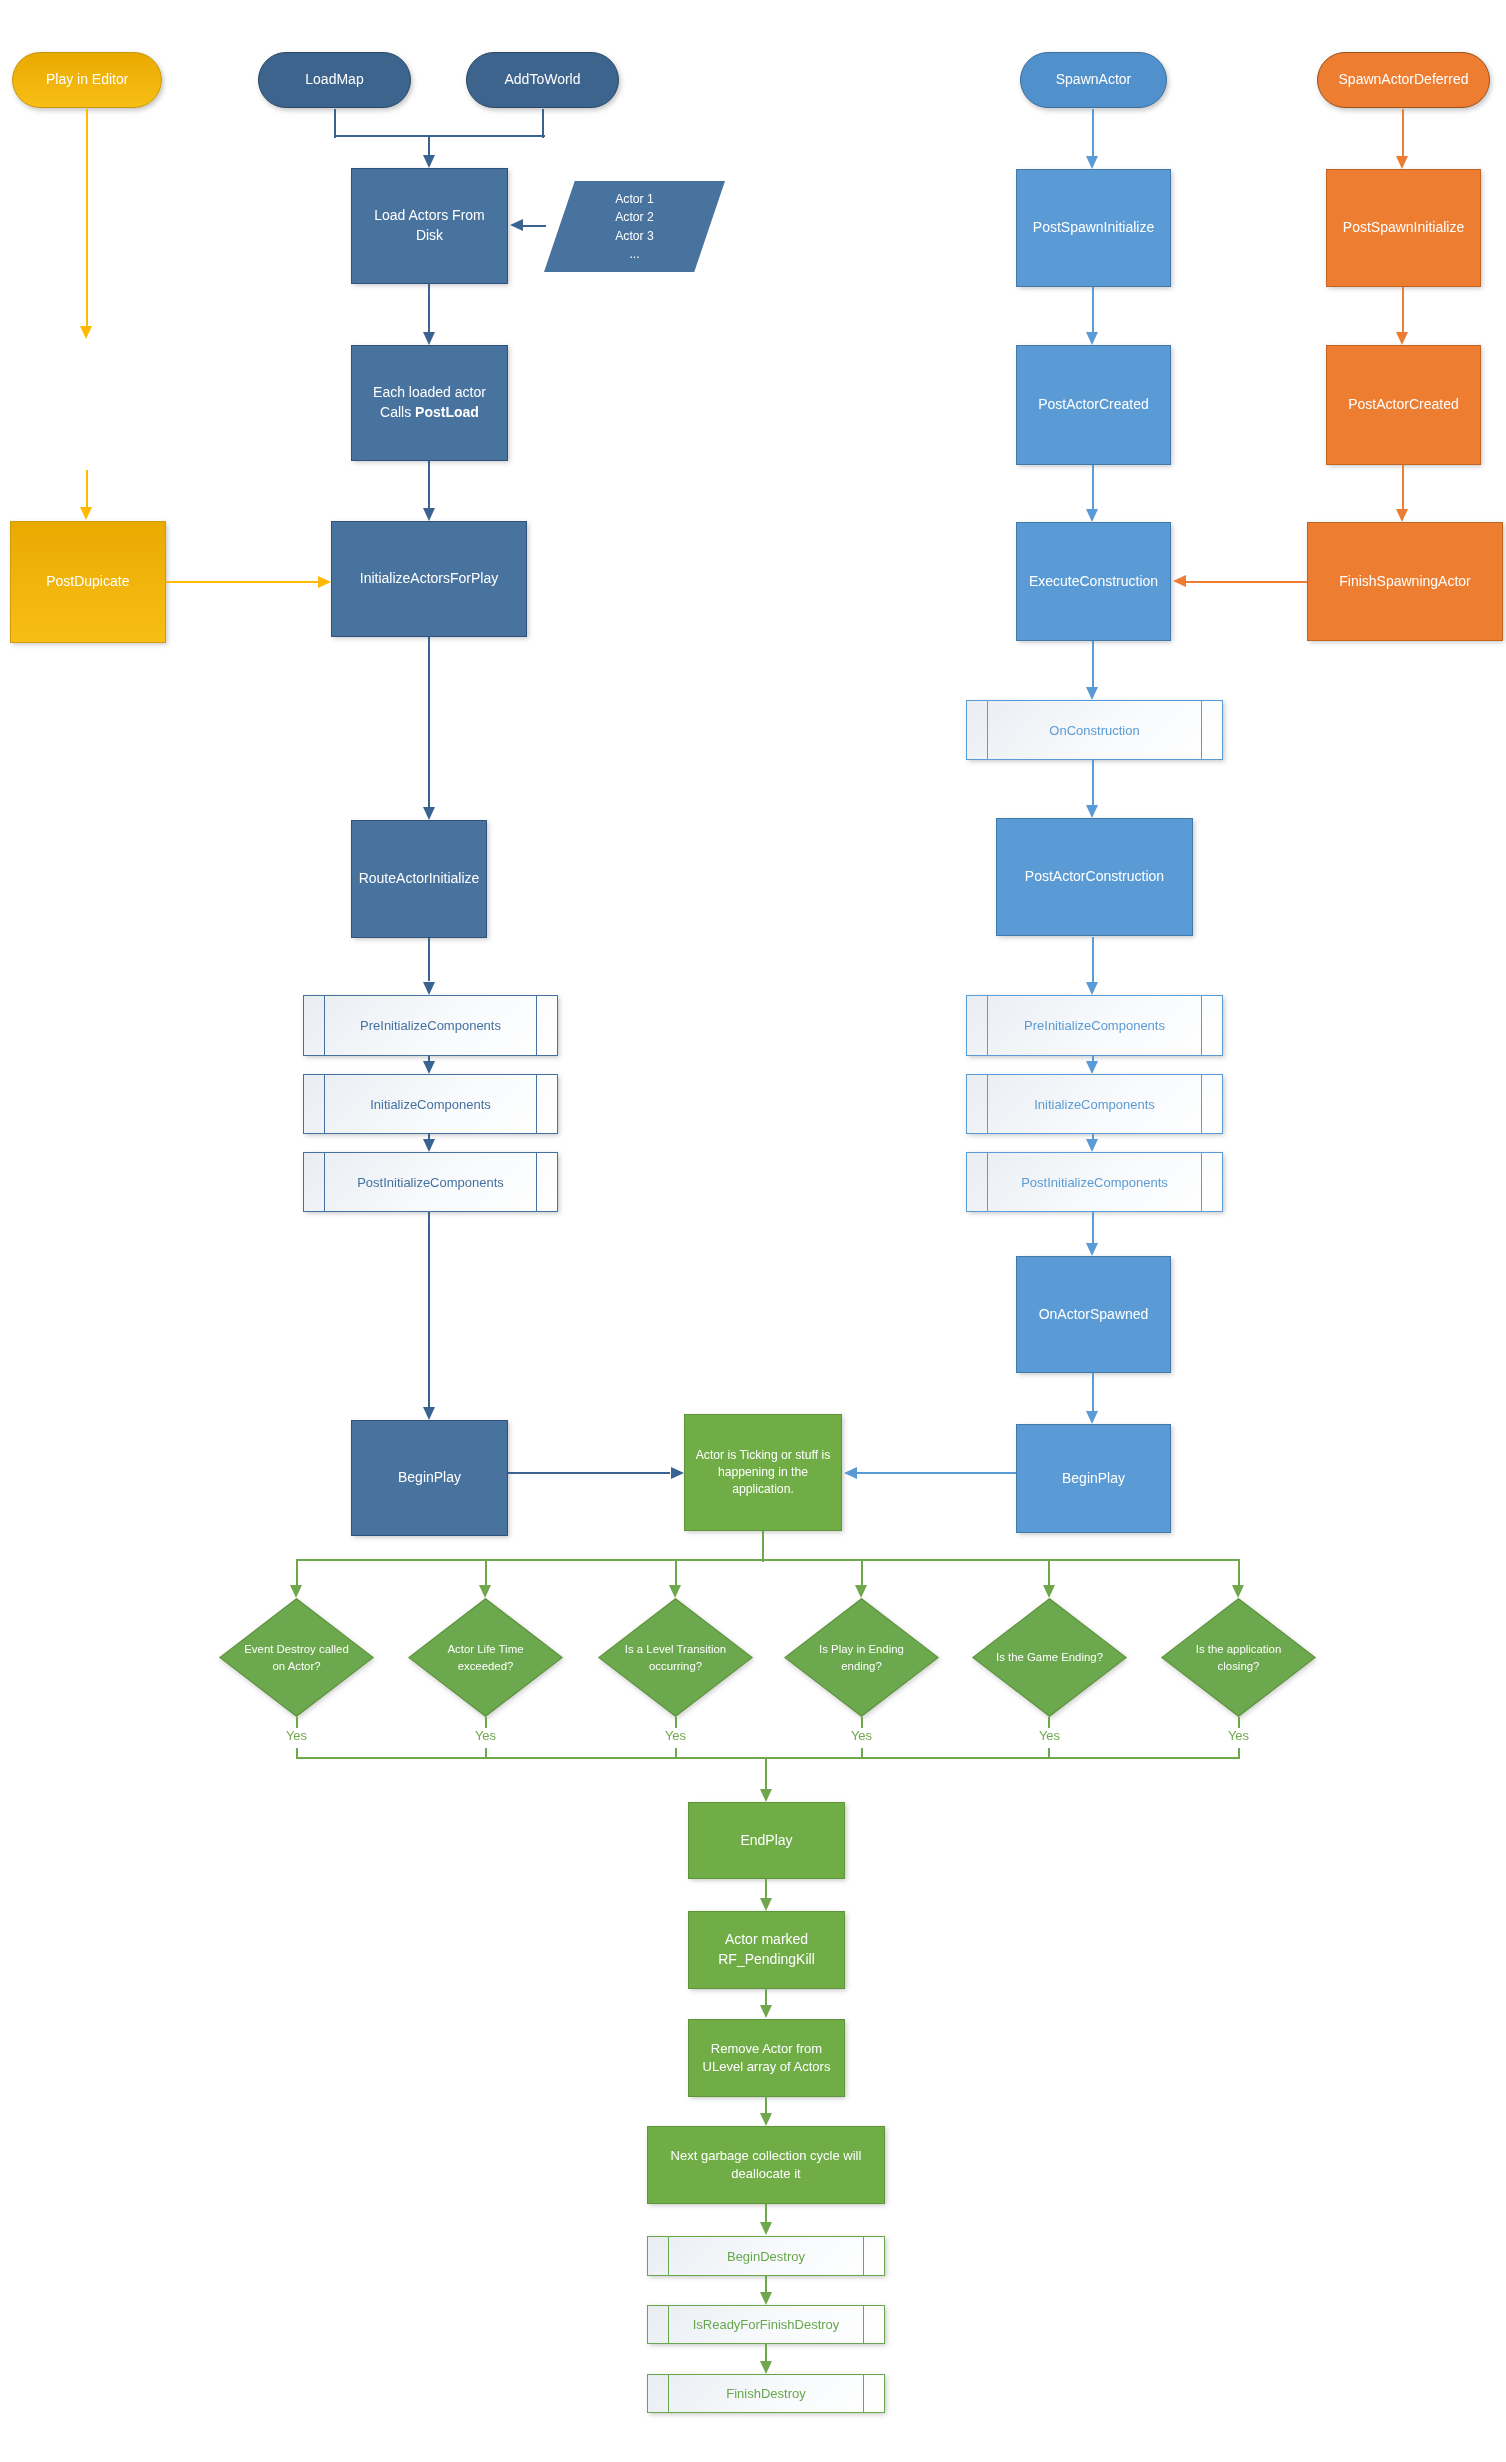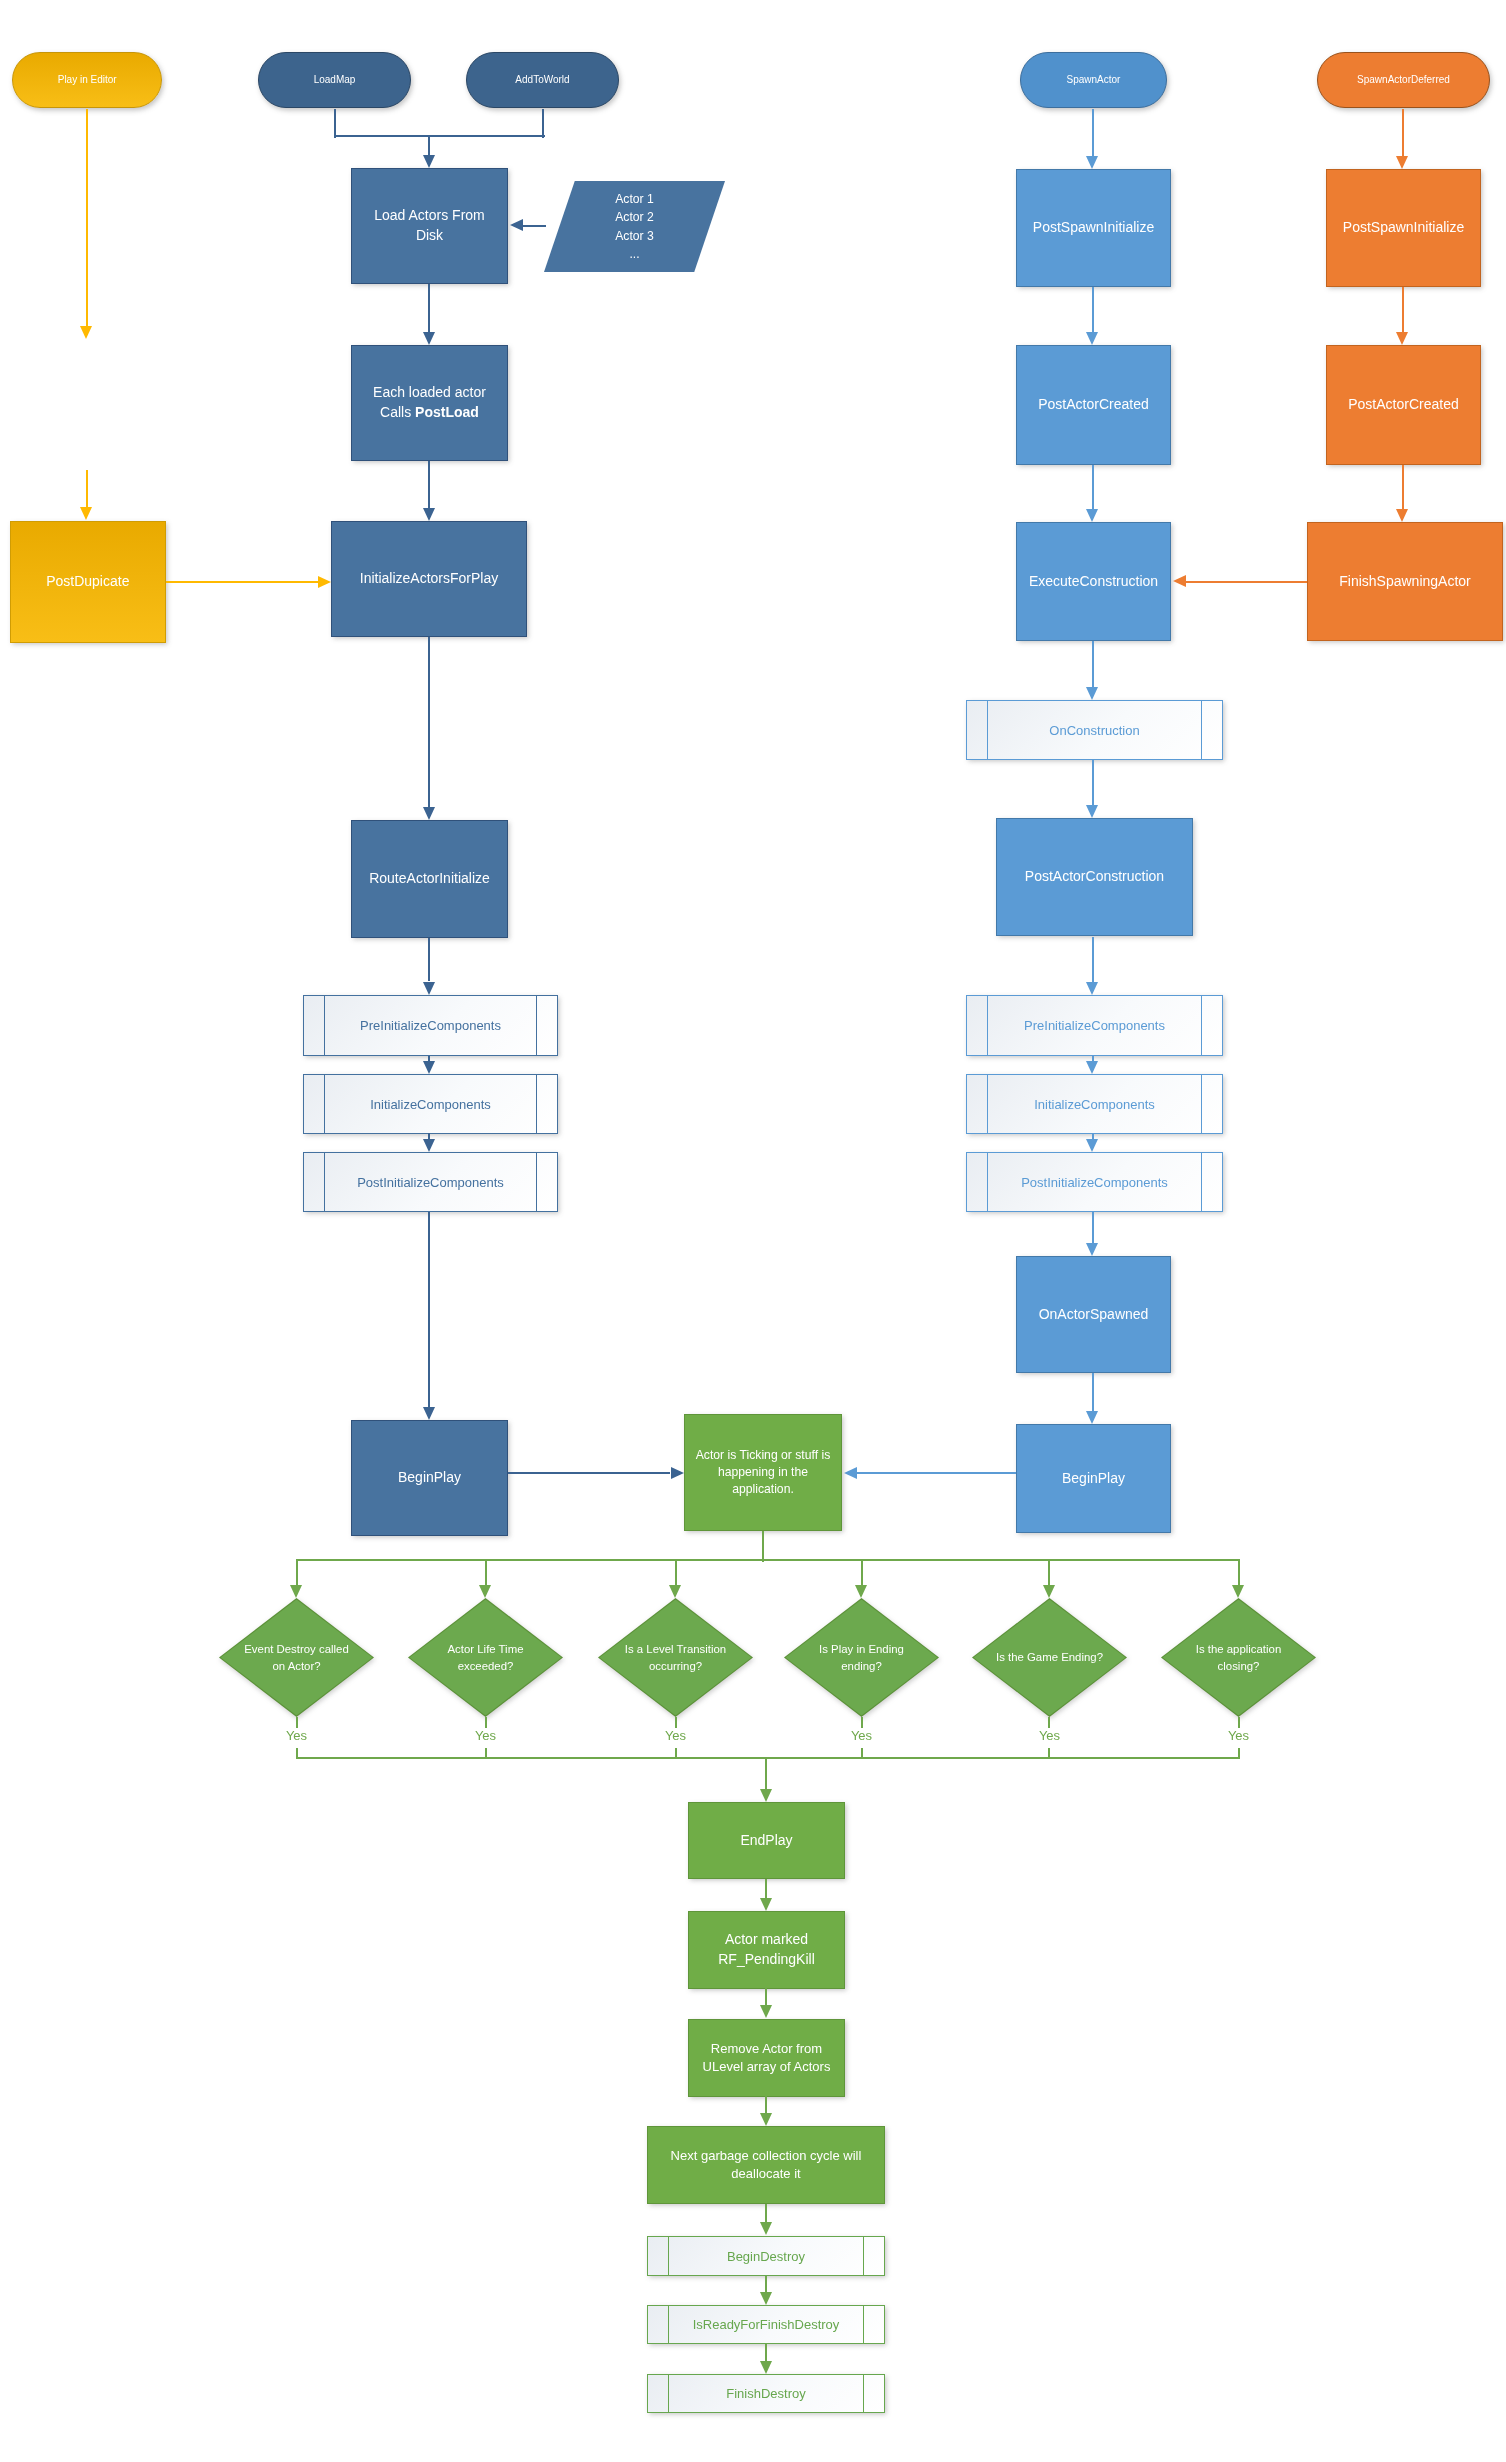--- a/index.html
+++ b/index.html
@@ -12,21 +12,21 @@
   .shadow{box-shadow:1.6px 2.4px 4.9px rgba(90,90,90,.35);}
 
   
   .steel {background:#48739F;border:1.2px solid #30517A;}
   .blue  {background:#5B9BD5;border:1.2px solid #4379A9;}
   .orange{background:#ED7D31;border:1.2px solid #C2641F;}
   .gold  {background:linear-gradient(180deg,#E9AA00 0%,#F8BE16 100%);border:1.2px solid #D09C03;}
   .green {background:#70AD47;border:1.2px solid #5F953A;}
 
   
-  .pill{border-radius:33px;border-width:1.6px;font-size:10px;}
+  .pill{border-radius:33px;border-width:1.6px;font-size:14px;}
   .pill.steel {background:#3D648D;border-color:#2B4765;}
   .pill.blue  {background:#5091CC;border-color:#3D6E9C;}
   .pill.orange{background:#ED7D31;border-color:#98521D;}
   .pill.gold  {border-color:#C6950A;}
 
   
   .sub{position:absolute;box-sizing:border-box;display:flex;align-items:center;justify-content:center;
        text-align:center;font-size:13px;border:1.6px solid currentColor;
        background:linear-gradient(135deg,#E9EDF2 0%,#F8FAFC 55%,#ffffff 100%);}
   .sub::before,.sub::after{content:"";position:absolute;top:0;bottom:0;width:1.6px;background:currentColor;}
@@ -109,21 +109,21 @@
   </div>
 
   <div class="vl c-steel" style="left:428px;top:461px;height:47px;"></div>
   <div class="ar ar-d a-steel" style="left:423px;top:508px;"></div>
 
   <div class="node steel shadow" style="left:331px;top:521px;width:196px;height:116px;">InitializeActorsForPlay</div>
 
   <div class="vl c-steel" style="left:428px;top:637px;height:170px;"></div>
   <div class="ar ar-d a-steel" style="left:423px;top:807px;"></div>
 
-  <div class="node steel shadow" style="left:351px;top:820px;width:157px;height:118px;">RouteActorInitialize</div>
+  <div class="node steel shadow" style="left:351px;top:820px;width:136px;height:118px;">RouteActorInitialize</div>
 
   <div class="vl c-steel" style="left:428px;top:938px;height:43px;"></div>
   <div class="ar ar-d a-steel" style="left:423px;top:982px;"></div>
 
   <div class="sub sub-steel shadow" style="left:303px;top:995px;width:255px;height:61px;">PreInitializeComponents</div>
   <div class="vl c-steel" style="left:428px;top:1056px;height:6.5px;"></div>
   <div class="ar ar-d a-steel" style="left:423px;top:1061px;"></div>
   <div class="sub sub-steel shadow" style="left:303px;top:1074px;width:255px;height:60px;">InitializeComponents</div>
   <div class="vl c-steel" style="left:428px;top:1133px;height:7.3px;"></div>
   <div class="ar ar-d a-steel" style="left:423px;top:1139px;"></div>

